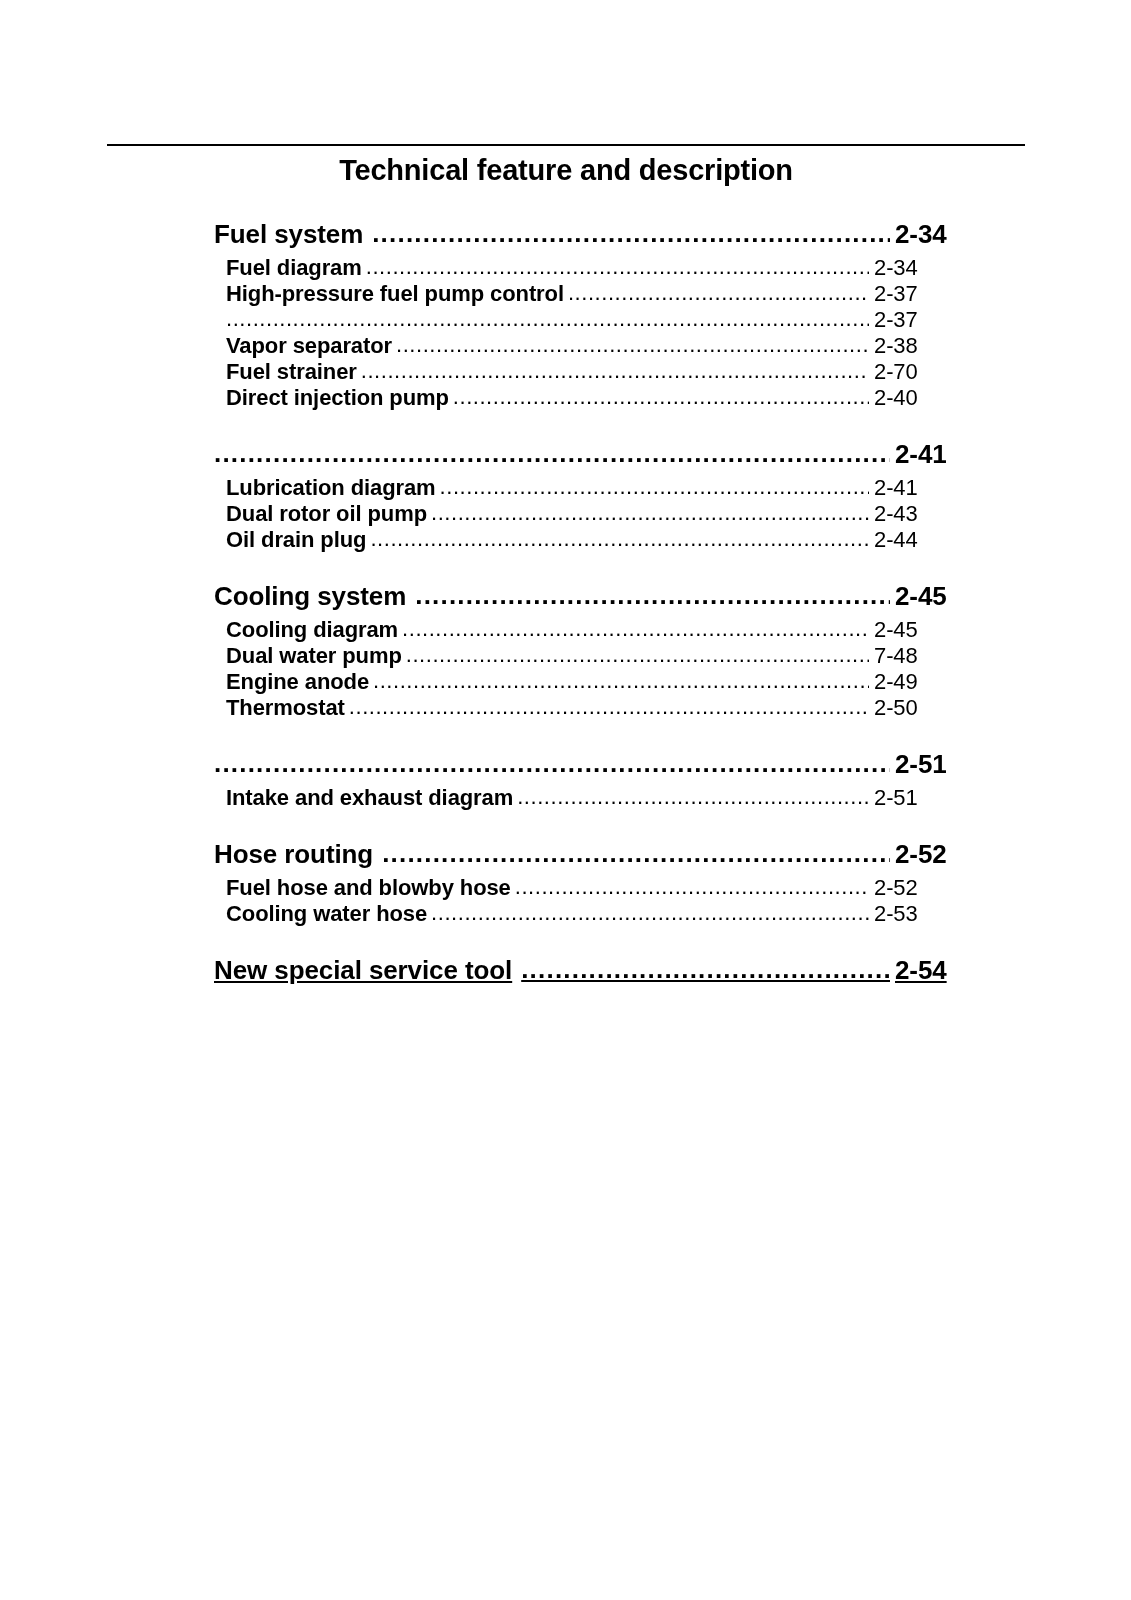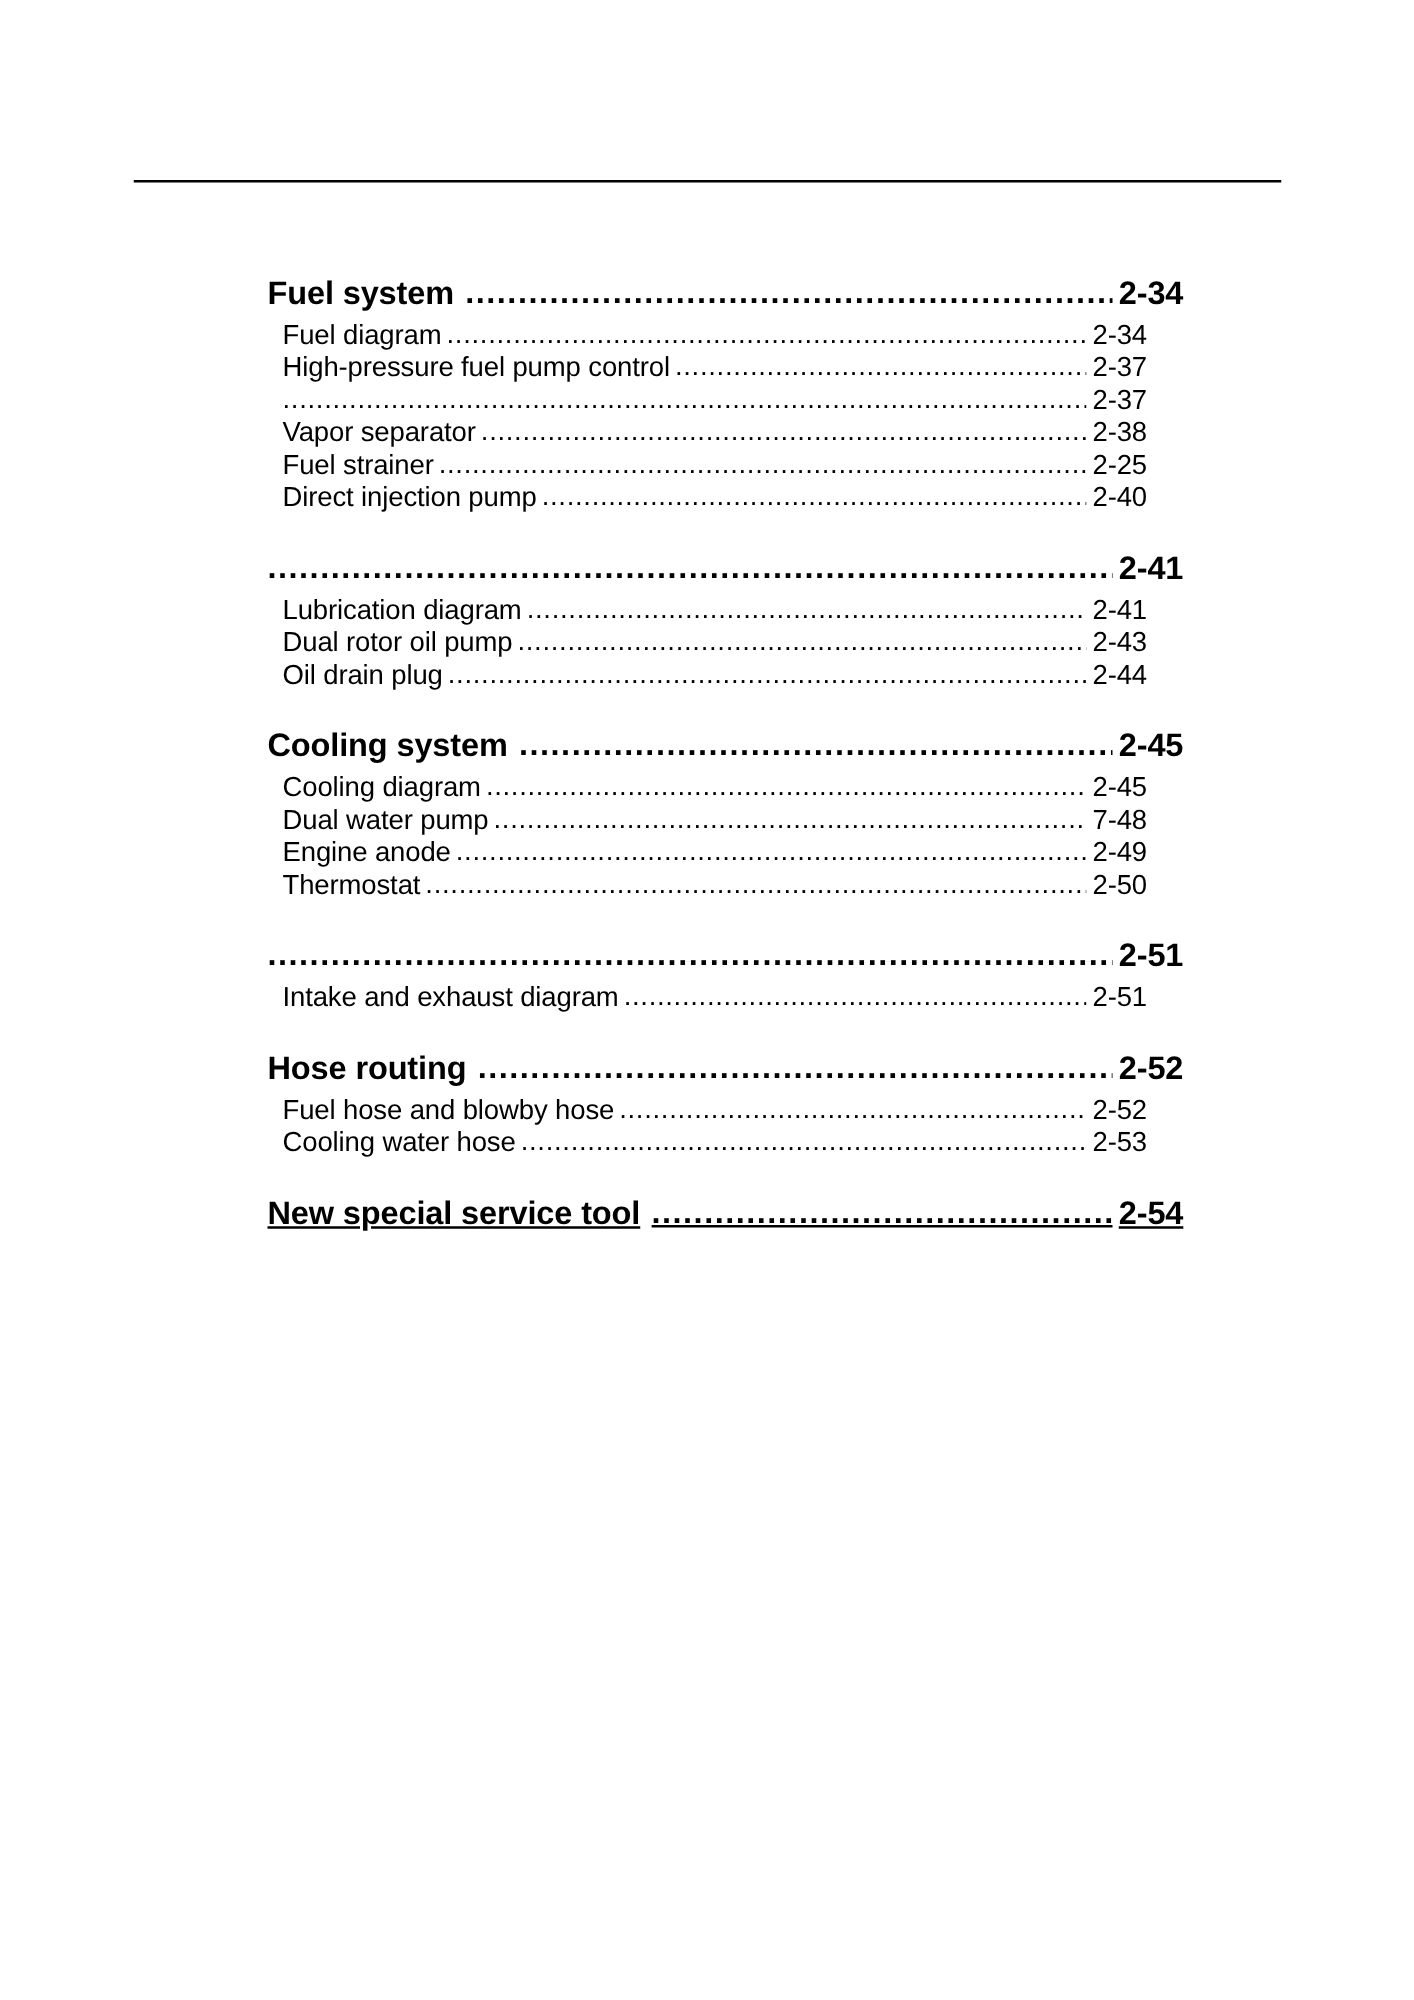--- a/index.html
+++ b/index.html
@@ -115,20 +115,21 @@
   .lvl2 {
     padding-left: 226px;
     padding-right: 201px;
     font-size: 22px;
     font-weight: normal;
     line-height: 26px;
     letter-spacing: -0.1px;
   }
   .lvl2 .lbl {
     padding-right: 4px;
+    font-weight: bold;
   }
   .lvl2 .leader {
     font-size: 22px;
     letter-spacing: 0.55px;
     position: relative;
     top: -1px;
   }
   .lvl2 .pg {
     min-width: 56px;
   }
@@ -138,20 +139,21 @@
     margin-top: 4px;
   }
 </style>
 </head>
 <body>
 
 <div class="page">
 
   <div class="header-rule"></div>
 
+  <div class="page-title">Technical feature and description</div>
 
   <div class="toc">
       <div class="toc-section">
         <div class="toc-row lvl1">
           <span class="lbl">Fuel system</span>
           <span class="leader">...........................................................................................................................................................................................................................</span>
           <span class="pg">2-34</span>
         </div>
         <div class="toc-children">
           <div class="toc-row lvl2">
@@ -169,21 +171,21 @@
             <span class="pg">2-37</span>
           </div>
           <div class="toc-row lvl2">
             <span class="lbl">Vapor separator</span>
             <span class="leader">...........................................................................................................................................................................................................................</span>
             <span class="pg">2-38</span>
           </div>
           <div class="toc-row lvl2">
             <span class="lbl">Fuel strainer</span>
             <span class="leader">...........................................................................................................................................................................................................................</span>
-            <span class="pg">2-25</span>
+            <span class="pg">2-70</span>
           </div>
           <div class="toc-row lvl2">
             <span class="lbl">Direct injection pump</span>
             <span class="leader">...........................................................................................................................................................................................................................</span>
             <span class="pg">2-40</span>
           </div>
         </div>
       </div>
       <div class="toc-section">
         <div class="toc-row lvl1">

